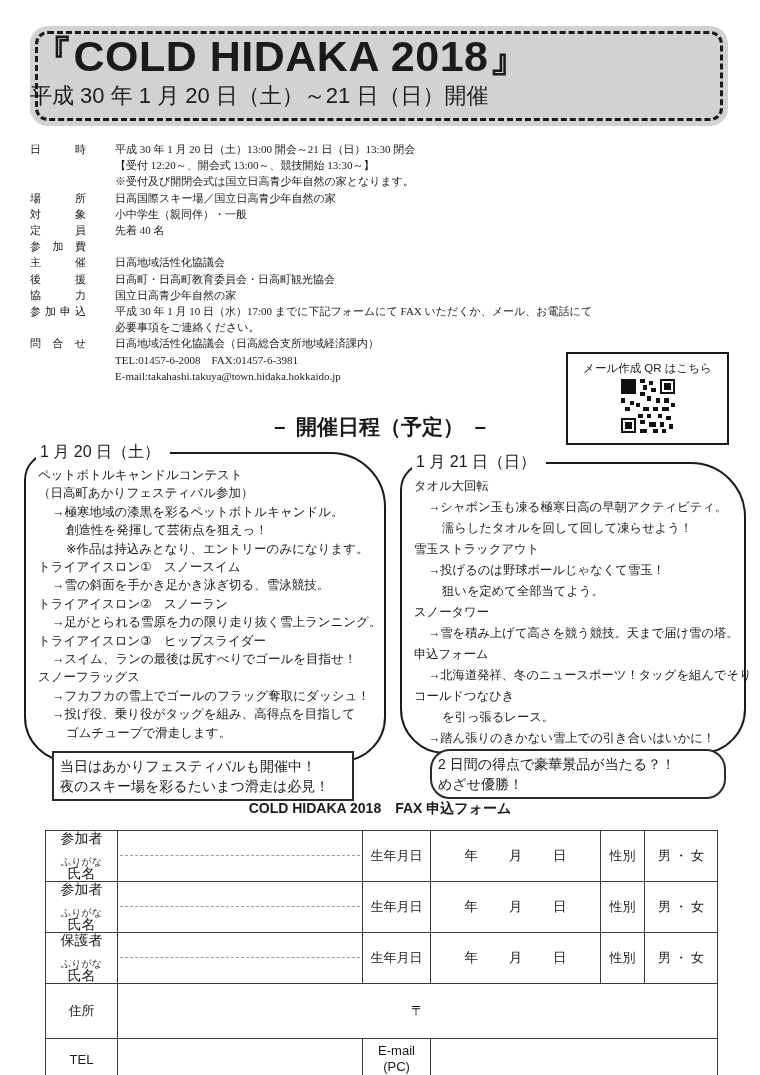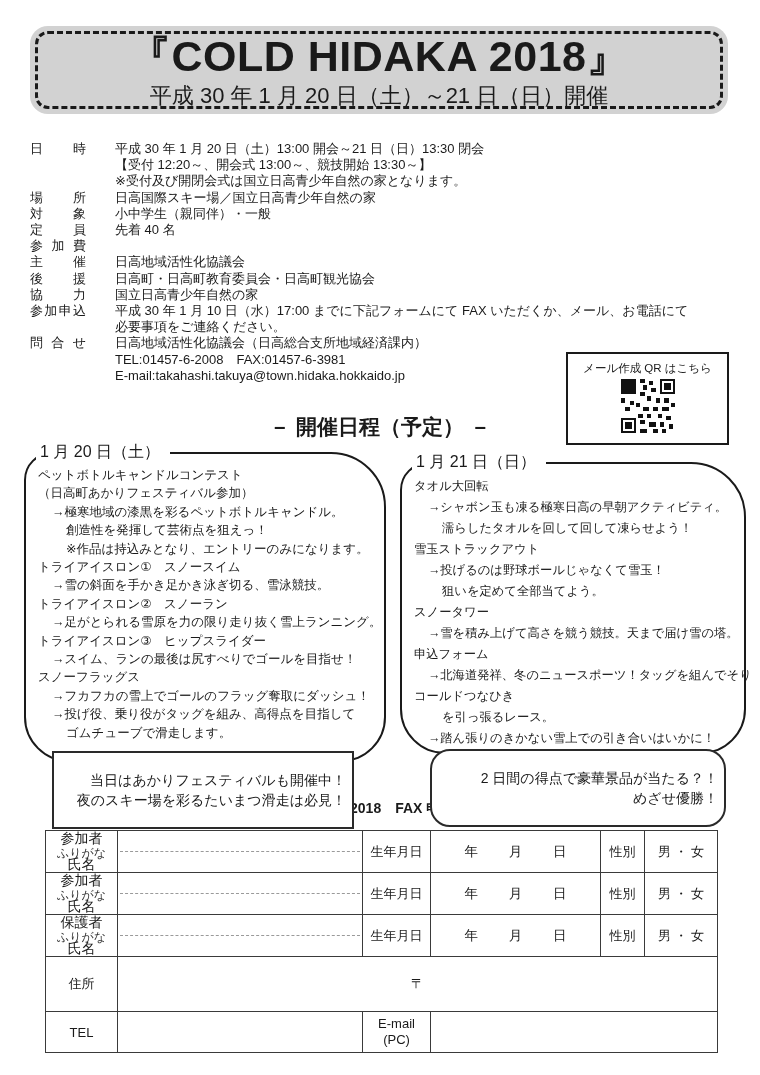--- a/index.html
+++ b/index.html
@@ -6,29 +6,29 @@
   html,body { background:#ffffff; }
   body {
     width:760px; height:1075px;
     font-family:"Liberation Sans","DejaVu Sans",sans-serif;
     color:#1a1a1a;
   }
   .page { position:relative; width:760px; height:1075px; background:#ffffff; overflow:hidden; }
 
   
   .header-box{
-    position:absolute; left:30px; top:26px; width:698px; height:88px;
-    background:#d2d2d2; border-radius:18px; text-align:center;
+    position:absolute; left:30px; top:26px; width:698px; height:100px;
+    background:#d2d2d2; border-radius:18px; text-align:left;
   }
   .header-dash{ position:absolute; inset:5px; border:3px dashed #1a1a1a; border-radius:13px; pointer-events:none; }
   .title{ margin-top:4px; font-size:43px; font-weight:bold; line-height:53px; letter-spacing:.5px; }
   .subtitle{ font-size:22px; font-weight:500; line-height:26px; }
 
   
-  .info{ position:absolute; left:30px; top:141px; width:710px; font-size:13px; line-height:16.2px; }
+  .info{ position:absolute; left:30px; top:141px; width:710px; font-size:11px; line-height:16.2px;font-family:Liberation Serif, serif; }
   .irow{ display:flex; }
   .ilabel{ flex:0 0 56px; text-align:justify; text-align-last:justify; white-space:pre; }
   .ilines{ margin-left:29px; white-space:nowrap; }
 
   
   .qrbox{
     position:absolute; left:566px; top:352px; width:163px; height:93px;
     border:2px solid #1a1a1a; background:#fff; text-align:center; z-index:4;
   }
   .qrcap{ font-size:11.5px; margin-top:7px; }
@@ -39,33 +39,33 @@
 
   .bubble{ position:absolute; border:2px solid #1a1a1a; }
   .b1{ left:24px; top:452px; width:362px; height:310px; border-radius:28px 55px 45px 45px; }
   .b2{ left:400px; top:462px; width:346px; height:292px; border-radius:28px 55px 45px 45px; }
   .bdate{ position:absolute; top:-12px; left:10px; background:#fff; padding:0 10px 0 4px; font-size:16px; }
   .bcontent{ padding:12px 4px 4px 10px; font-size:12.5px; line-height:18.4px; white-space:nowrap; }
   .b2 .bcontent{ font-size:12.3px; line-height:21px; }
   .sl.i0{ padding-left:2px; } .sl.i1{ padding-left:16px; } .sl.i2{ padding-left:30px; }
 
   .hl{
-    position:absolute; border:2px solid #2a2a2a; background:#fff; text-align:right;
-    font-size:14px; line-height:20px; padding:17px 6px; z-index:3;
+    position:absolute; border:2px solid #2a2a2a; background:#fff; text-align:left;
+    font-size:14px; line-height:20px; padding:3px 6px; z-index:3;
   }
   .hl1{ left:52px; top:751px; width:302px; }
   .hl2{ left:430px; top:749px; width:296px;border-radius:20px; }
 
   
   .form-title{ position:absolute; left:0; top:800px; width:100%; text-align:center; font-size:14px; font-weight:bold; }
   table.fax{ position:absolute; left:45px; top:830px; width:672px; border-collapse:collapse; table-layout:fixed; }
   table.fax td{ border:1.5px solid #3a3a3a; padding:0; vertical-align:middle; text-align:center; font-size:13px; }
   tr.prow{ height:42px; }
   .role .r1{ font-size:14px; line-height:14px; }
-  .role .r2{ font-size:12px;  line-height:8px; margin-top:4px; color:#333; }
+  .role .r2{ font-size:10px;  line-height:8px; margin-top:13px; color:#333; }
   .role .r3{ font-size:14px; line-height:15px; }
   .nhalf{ height:20px; border-bottom:1px dashed #9a9a9a; margin:0 2px; }
   .nhalf2{ height:20px; }
   .bunits-inner{ display:flex; justify-content:space-around; padding:0 18px; font-size:13.5px; }
   tr.addr-row{ height:55px; }
   td.addrcell{ text-align:left; vertical-align:top; padding:4px 9px; }
   td.rolesimple{ font-size:14px; }
   tr.tel-row{ height:41px; }
   .emlabel div{ font-size:13px; line-height:16px; }
 </style>

